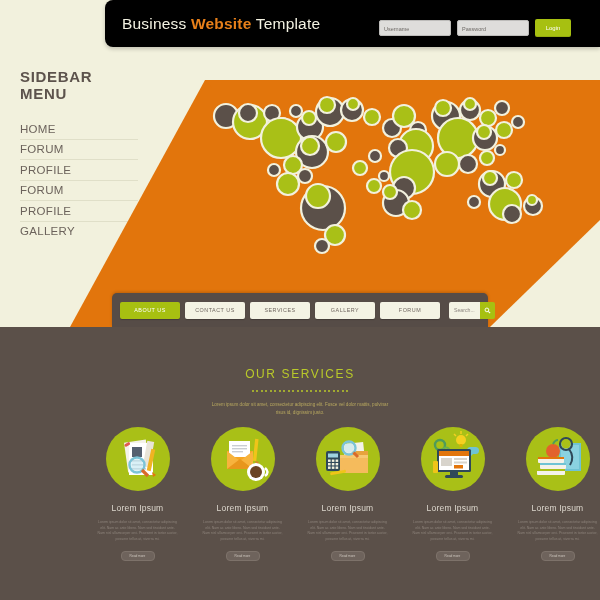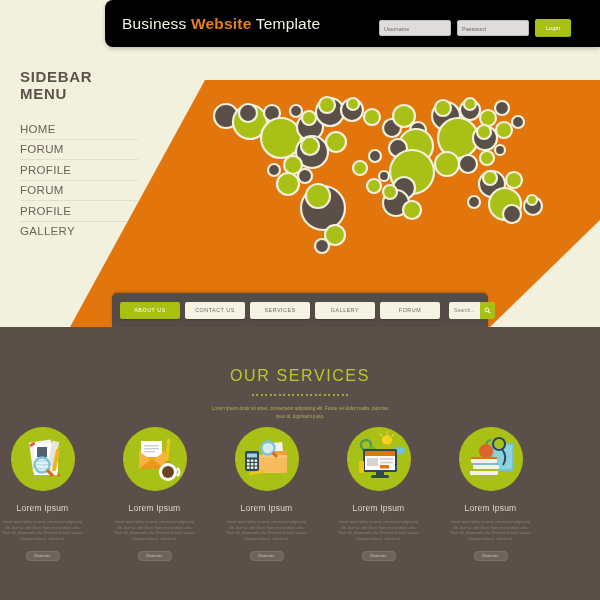--- a/index.html
+++ b/index.html
@@ -79,35 +79,35 @@
     width:15px;height:17px;background:#a7c011;border-radius:0 2px 2px 0;
     display:flex;align-items:center;justify-content:center;cursor:pointer;
   }
 
   
   .services{
     position:absolute;left:0;top:327px;width:600px;height:273px;
     background:#5b5049;
   }
   .svc-title{
-    text-align:center;color:#b9c92a;font-size:16px;letter-spacing:1.6px;
+    text-align:center;color:#b9c92a;font-size:12px;letter-spacing:1.6px;
     padding-top:40px;
   }
   .dots{
     display:flex;justify-content:center;gap:2.5px;margin-top:9px;
   }
   .dots i{width:2px;height:2px;background:#b9c92a;border-radius:50%;display:block;}
   .svc-sub{
     width:178px;margin:9px auto 0 auto;text-align:center;
     font-size:4.6px;line-height:7.5px;color:#b8a85f;
   }
 
   .cards{
     position:absolute;left:0;top:100px;width:600px;
-    display:flex;justify-content:flex-start;gap:27px;
+    display:flex;justify-content:flex-end;gap:20px;
   }
   .card{width:85px;display:flex;flex-direction:column;align-items:center;}
   .circle{
     width:64px;height:64px;border-radius:50%;background:#a9c017;
     position:relative;overflow:hidden;
   }
   .card-title{
     margin-top:12px;font-size:8.5px;color:#ded9cf;letter-spacing:.2px;
   }
   .card-body{

